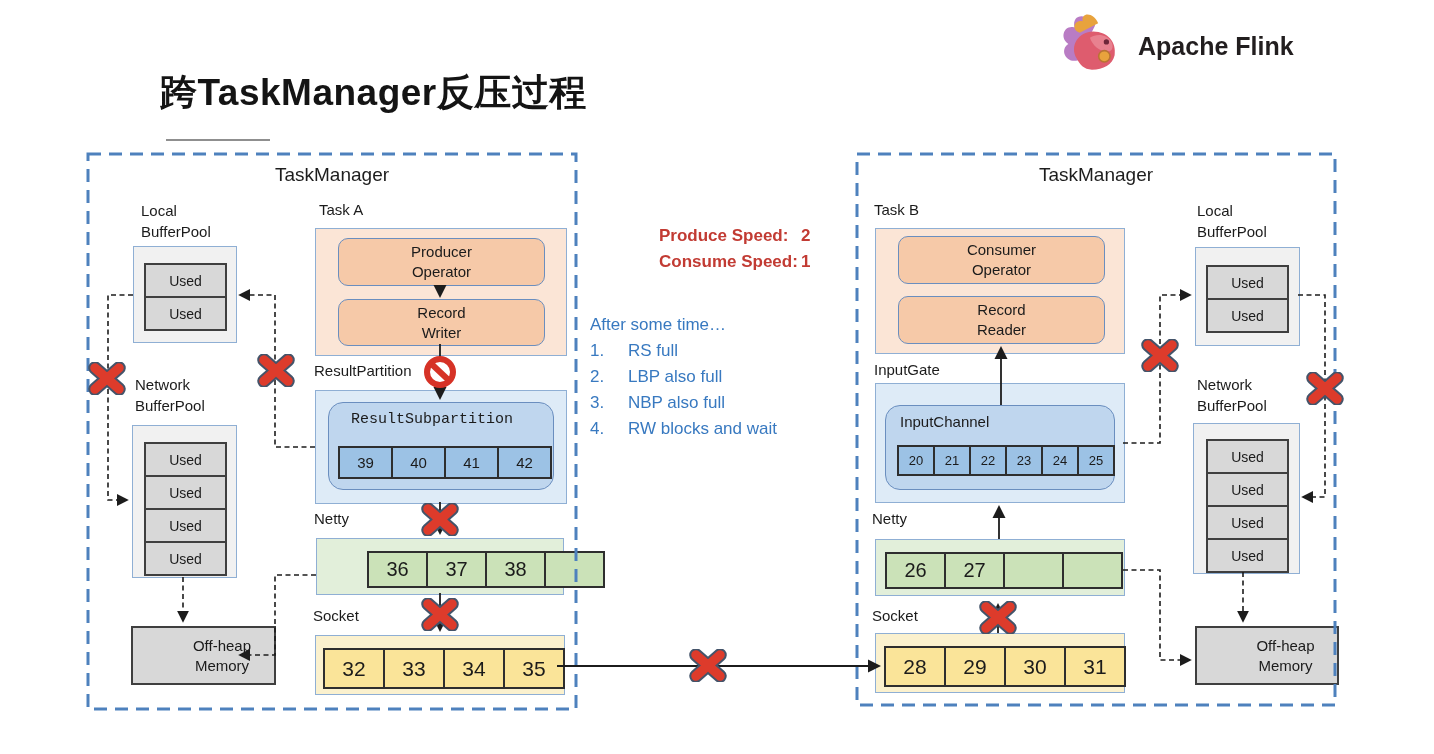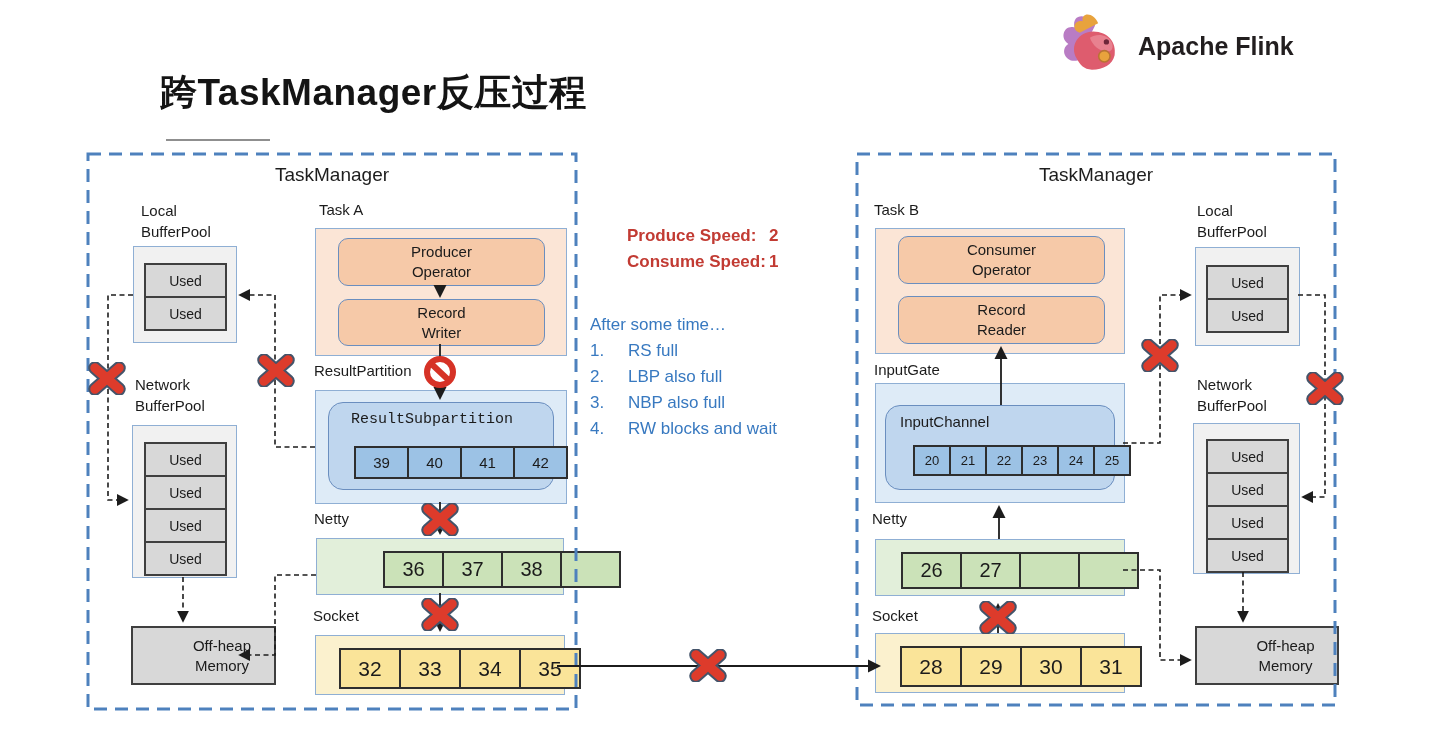--- a/index.html
+++ b/index.html
@@ -37,21 +37,21 @@
   .used-col{display:flex;flex-direction:column;}
   .used-cell{width:79px;height:31px;background:#D8D8D8;border:2px solid #3F3F3F;margin-top:-2px;
              display:flex;align-items:center;justify-content:center;font-size:14px;color:#1b1b1b;}
   .used-cell:first-child{margin-top:0;}
   .offheap{background:#D8D8D8;border:2px solid #3F3F3F;display:flex;flex-direction:column;
            align-items:center;justify-content:center;font-size:15px;line-height:20px;color:#1b1b1b;text-align:center;padding-left:37px;}
 
   
   .cellrow{display:flex;}
   .ncell{border:2px solid #2e2e2e;margin-left:-2px;display:flex;align-items:center;justify-content:center;color:#1b1b1b;}
-  .ncell:first-child{margin-left:16px;}
+  .ncell:first-child{margin-left:0;}
   .blue-cell{background:#9CC2E5;width:51px;height:29px;font-size:15px;}
   .ic-cell{background:#9CC2E5;width:34px;height:27px;font-size:13px;}
   .green-outer{background:#E2EFDA;border:1.5px solid #8FAFD4;}
   .green-cell{background:#CBE2B8;width:57px;height:33px;font-size:20px;}
   .yellow-outer{background:#FBF1CE;border:1.5px solid #8FAFD4;}
   .yellow-cell{background:#FAE499;width:58px;height:37px;font-size:21px;}
 
   
   .speed{color:#C23B33;font-size:17px;font-weight:700;line-height:26px;}
   .speed-row{display:flex;}
@@ -151,21 +151,21 @@
       <div class="used-cell">Used</div>
       <div class="used-cell">Used</div>
     </div>
   </div>
 
   <div class="abs offheap" style="left:131px;top:626px;width:104px;height:55px;">
     <div>Off-heap</div>
     <div>Memory</div>
   </div>
 
-  <div class="abs speed" style="left:627px;top:223px;">
+  <div class="abs speed" style="left:659px;top:223px;">
     <div class="speed-row">
       <span class="sl">Produce Speed:</span>
       <span>2</span>
     </div>
     <div class="speed-row">
       <span class="sl">Consume Speed:</span>
       <span>1</span>
     </div>
   </div>
 

